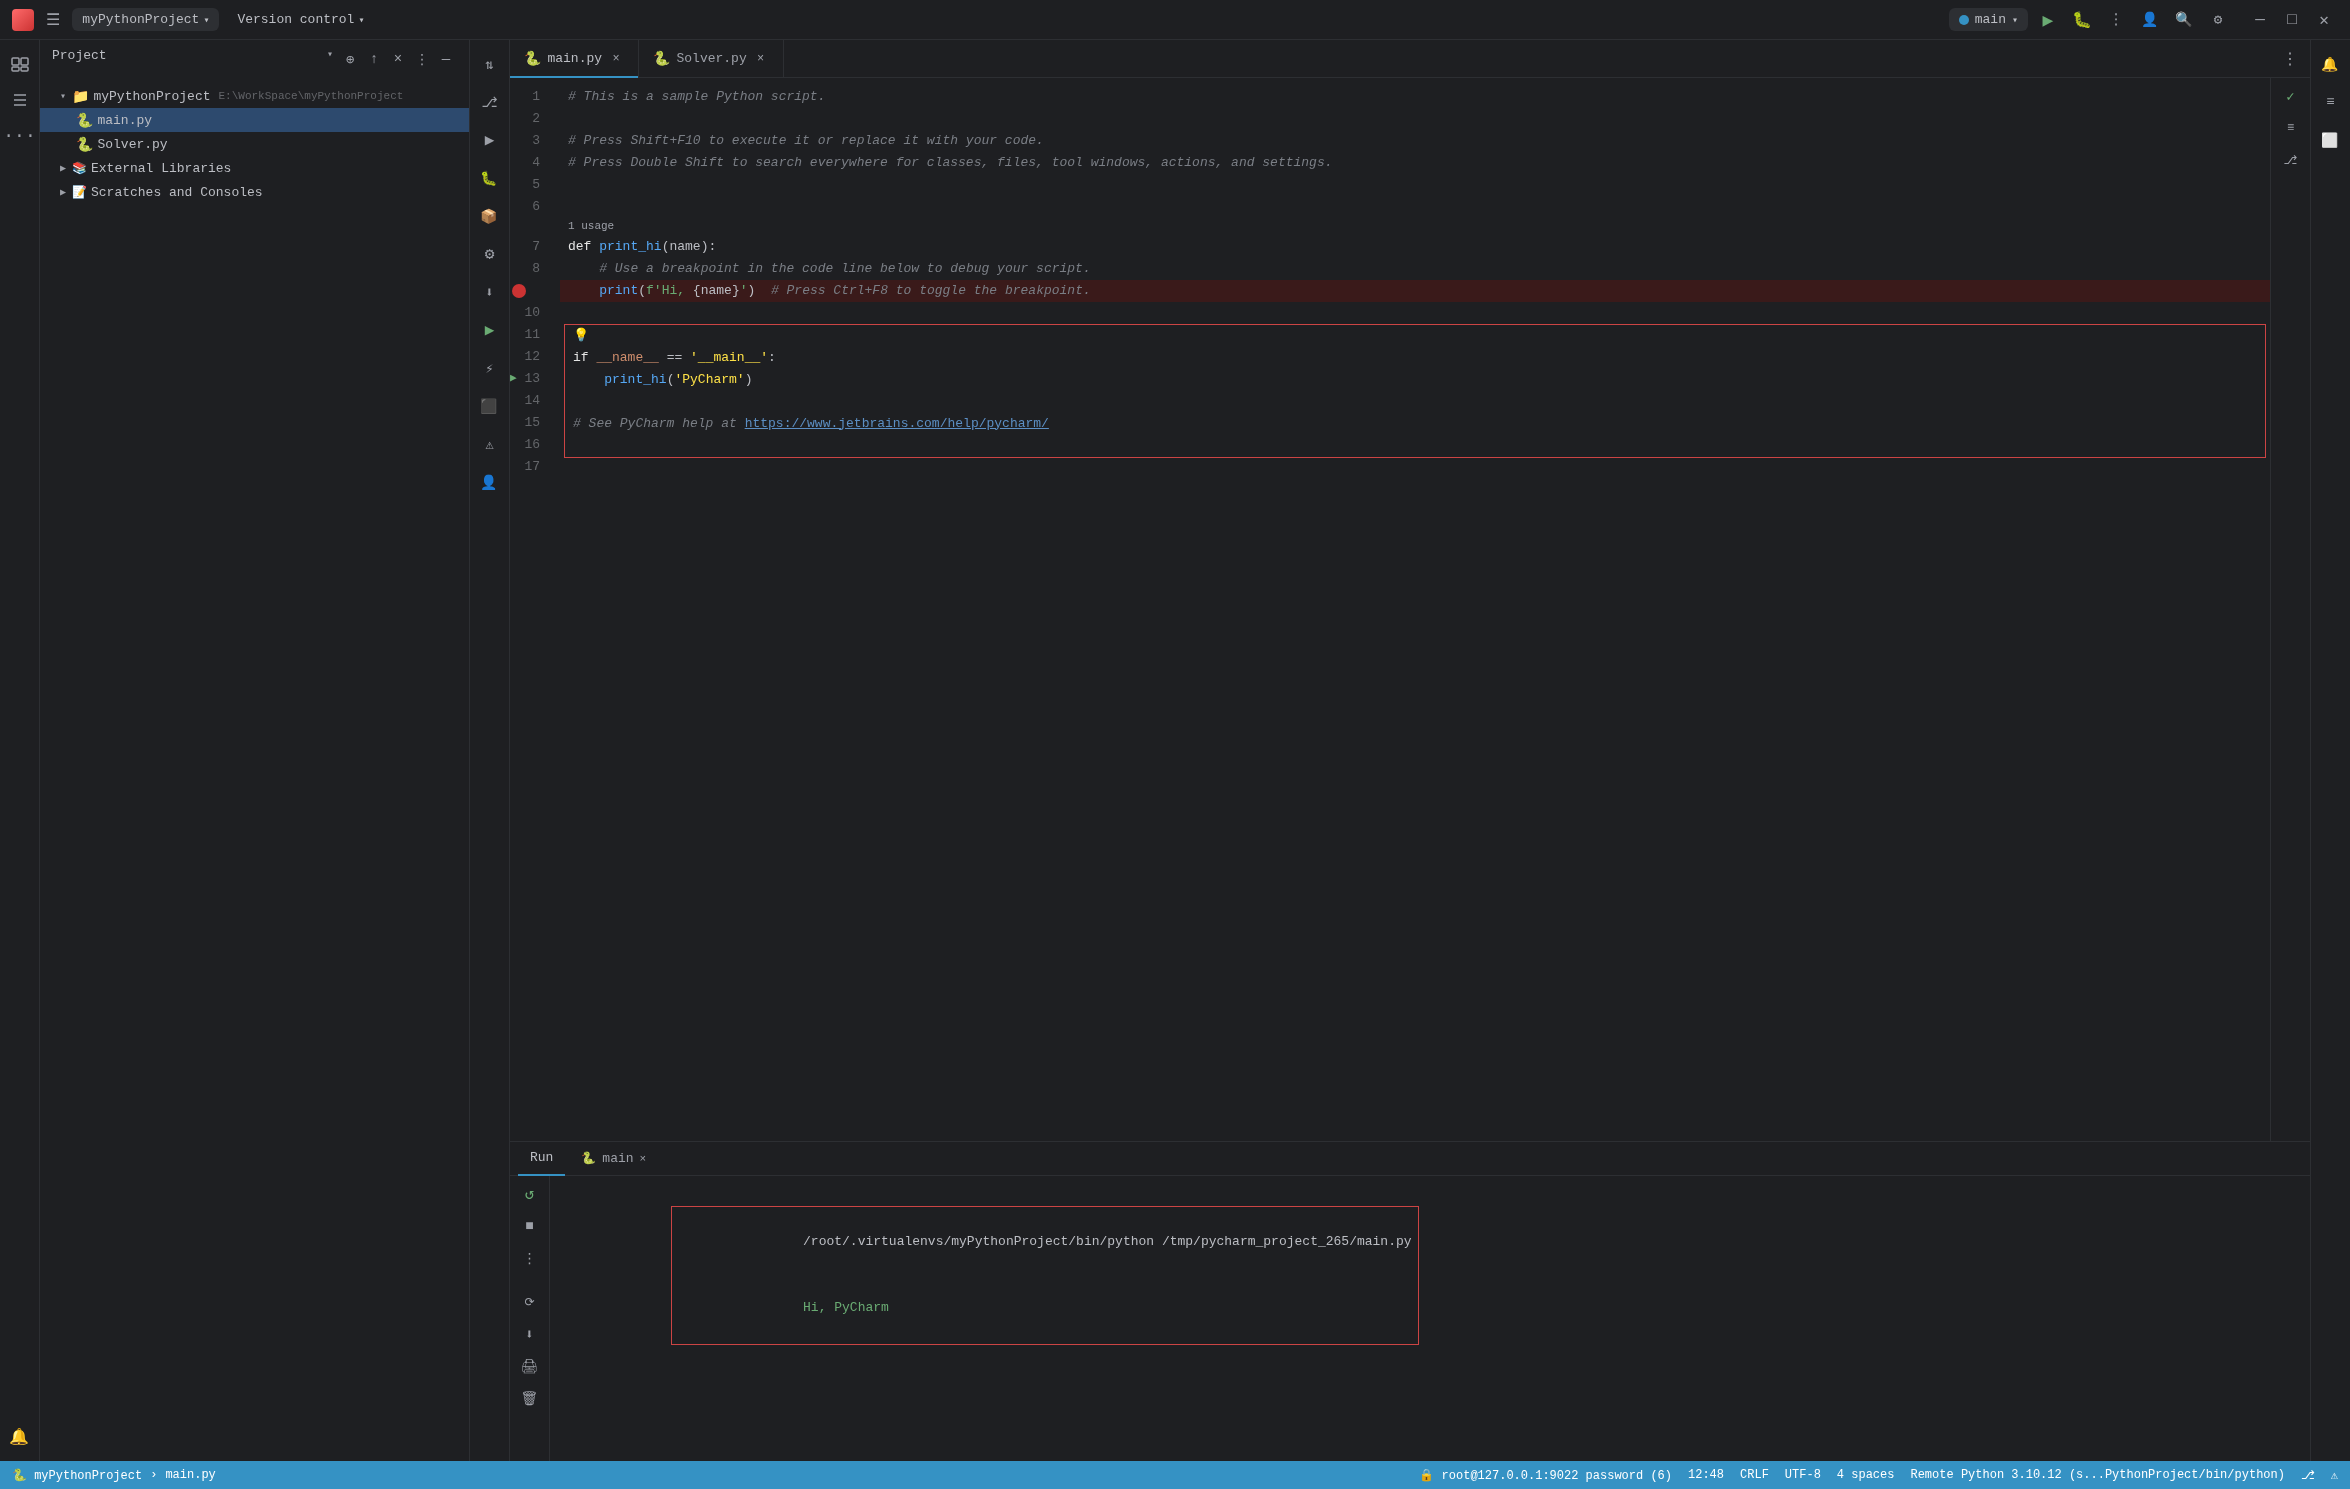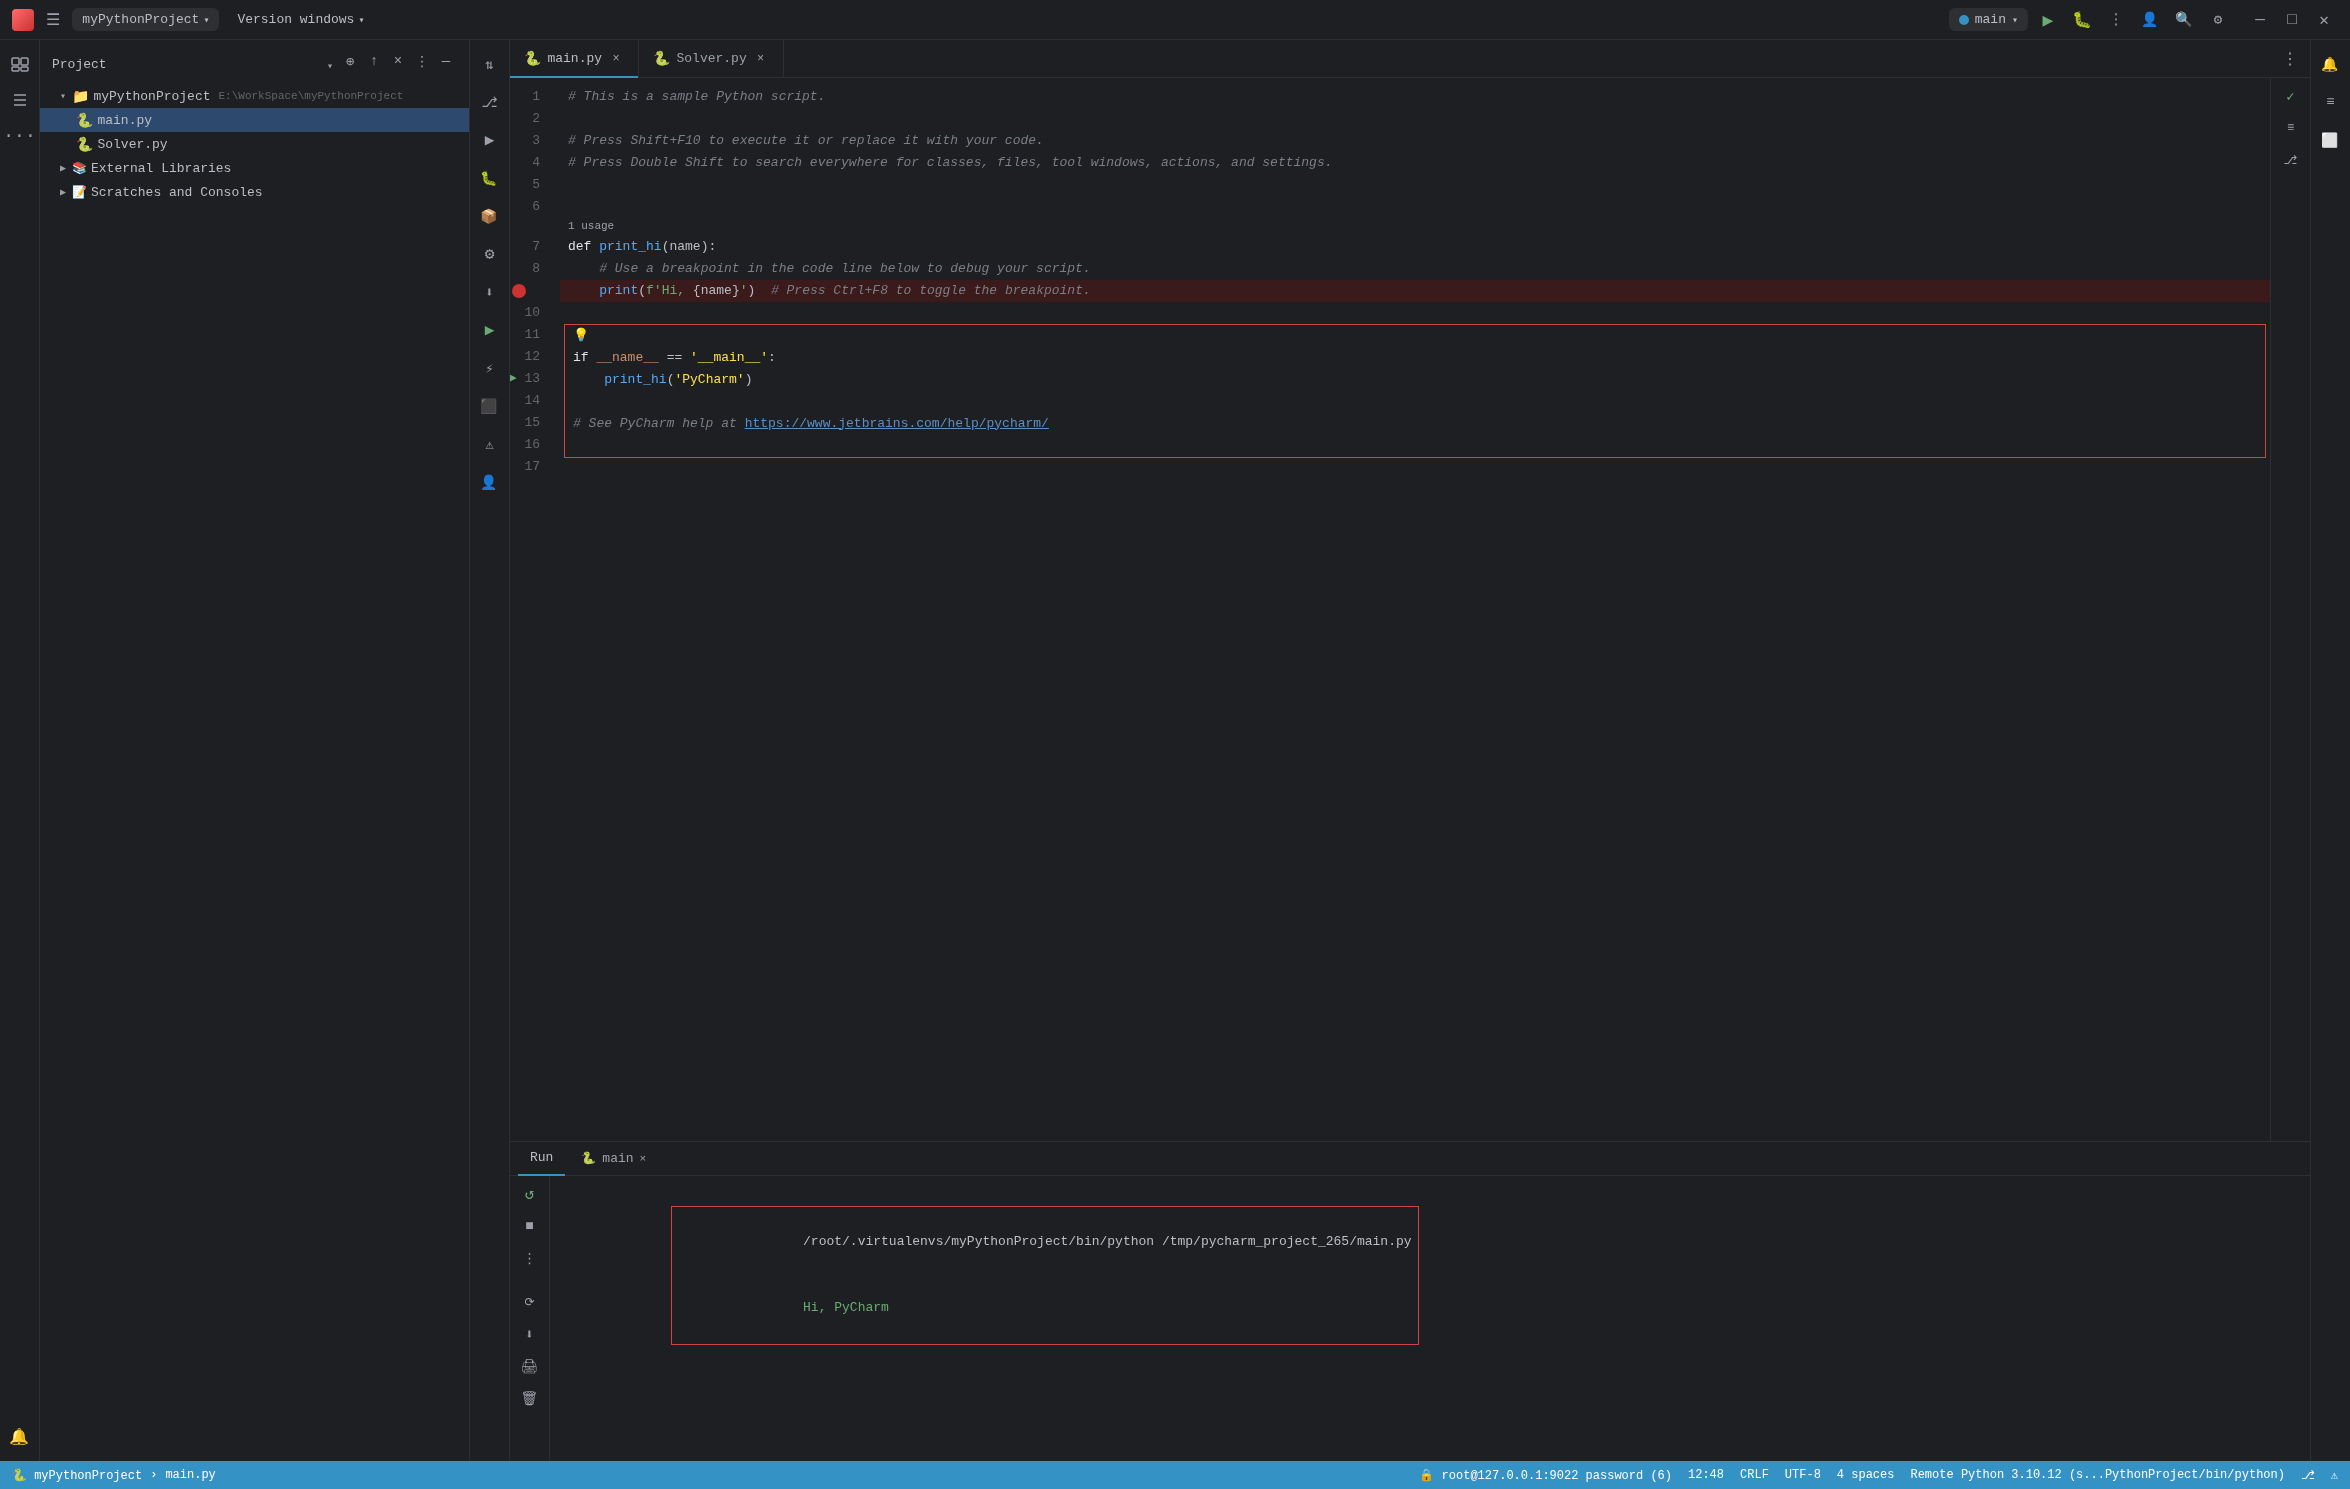--- a/index.html
+++ b/index.html
@@ -129,21 +129,21 @@
     .sidebar {
       width: 430px;
       background: #1e1f22;
       border-right: 1px solid #2d2f33;
       display: flex;
       flex-direction: column;
     }
     .sidebar-header {
       padding: 8px 12px;
       display: flex;
-      align-items: flex-end;
+      align-items: flex-start;
       gap: 6px;
       height: 40px;
     }
     .sidebar-title {
       font-size: 13px;
       color: #bcbec4;
       flex: 1;
     }
     .sidebar-actions {
       display: flex;
@@ -455,21 +455,21 @@
 <div style="display:flex; flex-direction:column; width:2350px; height:1489px;">
 
   <div class="titlebar">
     <div class="titlebar-logo"></div>
     <div class="titlebar-menu-btn">☰</div>
     <div class="titlebar-project">
       <span>myPythonProject</span>
       <span style="font-size:10px;">▾</span>
     </div>
     <div class="titlebar-version">
-      <span>Version windows</span>
+      <span>Version control</span>
       <span style="font-size:10px;">▾</span>
     </div>
     <div class="titlebar-right">
       <div class="run-config">
         <div class="run-dot"></div>
         <span>main</span>
         <span style="font-size:10px;">▾</span>
       </div>
       <div class="btn-icon btn-run">▶</div>
       <div class="btn-icon btn-debug" style="font-size:16px;">🐛</div>

